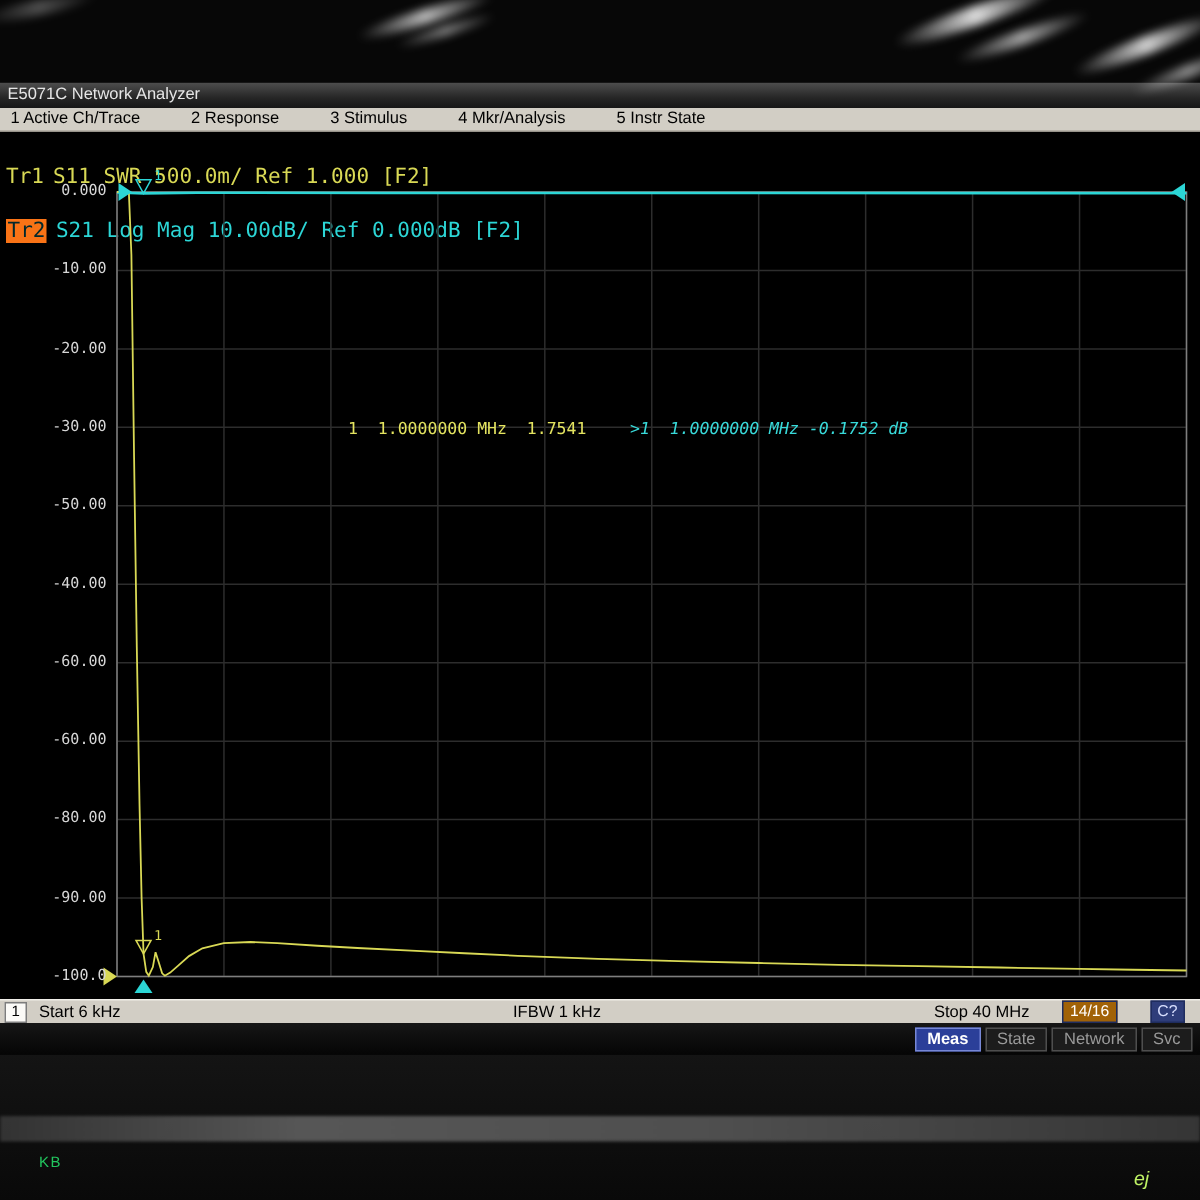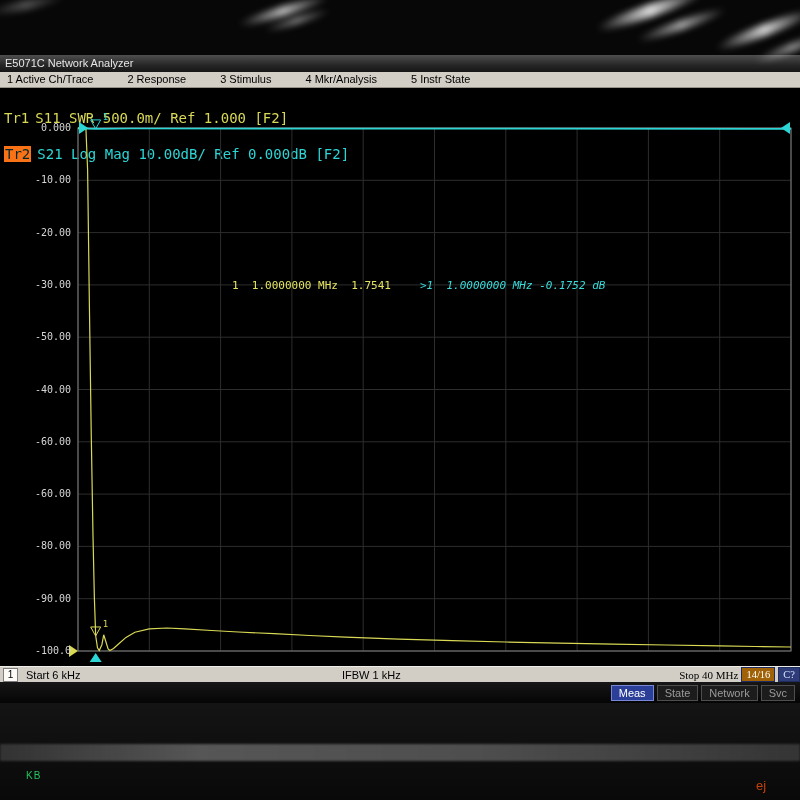--- a/index.html
+++ b/index.html
@@ -38,40 +38,40 @@
   .mk.y{left:232px;top:224px;color:#e4e460;}
   .mk.c{left:420px;top:224px;color:#38dada;font-style:italic;}
 
   .statusbar{position:absolute;left:0;top:611px;width:100%;height:16px;box-sizing:border-box;
              background:#d2cec5;border-top:1px solid #efede8;font-size:11px;color:#000;
              display:flex;align-items:center;}
   .chanbox{background:#fbfaf7;border:1px solid #7d7d7d;width:13px;height:12px;line-height:12px;
            text-align:center;font-size:10px;margin-left:3px;}
   .sb-start{margin-left:8px;}
   .sb-ifbw{position:absolute;left:342px;}
-  .sb-right{margin-left:auto;display:flex;align-items:center;gap:3px;font-family:Liberation Serif, serif;}
+  .sb-right{margin-left:auto;display:flex;align-items:center;gap:22px;margin-right:10px;}
   .pagesbox{background:#a16207;color:#fff;border:1px solid #1e2c5e;padding:0 4px;height:13px;
             line-height:13px;font-size:10.5px;}
   .corrbox{background:#2e3d7a;color:#d9e0ff;border:1px solid #1e2c5e;padding:0 4px;height:13px;
            line-height:13px;font-size:10.5px;}
 
   .softkeys{position:absolute;left:0;top:627px;width:100%;height:21px;box-sizing:border-box;
             background:linear-gradient(#161616,#050505);display:flex;justify-content:flex-end;
             align-items:center;gap:3px;padding-right:5px;}
   .softkey{height:16px;line-height:15px;font-size:11px;color:#9a9a9a;background:#1c1c1c;
            border:1px solid #4e4e4e;padding:0 7px;box-sizing:border-box;
            font-family:"Liberation Sans",sans-serif;cursor:default;}
-  .softkey.active{background:#2b3f99;color:#fff;border-color:#7787d6;font-weight:normal;}
+  .softkey.active{background:#2b3f99;color:#fff;border-color:#7787d6;font-weight:bold;}
 
   .below-screen{position:absolute;left:0;top:703px;width:800px;height:97px;
                 background:linear-gradient(#141414,#090909);}
   .bezel{position:absolute;left:0;top:744px;width:800px;height:17px;opacity:.95;filter:blur(1px);
          background:linear-gradient(90deg,#353535,#5a5a5a 25%,#525252 60%,#383838);}
   .ph-text-l{position:absolute;left:26px;top:770px;color:#22c55e;font-size:10px;letter-spacing:1px;}
-  .ph-text-r{position:absolute;left:756px;top:778px;color:#c2410c;font-size:13px;}
+  .ph-text-r{position:absolute;left:756px;top:778px;color:#bef264;font-size:13px;font-style:italic;}
 </style>
 </head>
 <body>
 
 <div class="photo">
 
   <div class="glare g1"></div>
   <div class="glare g2"></div>
   <div class="glare g3"></div>
   <div class="glare g4"></div>

